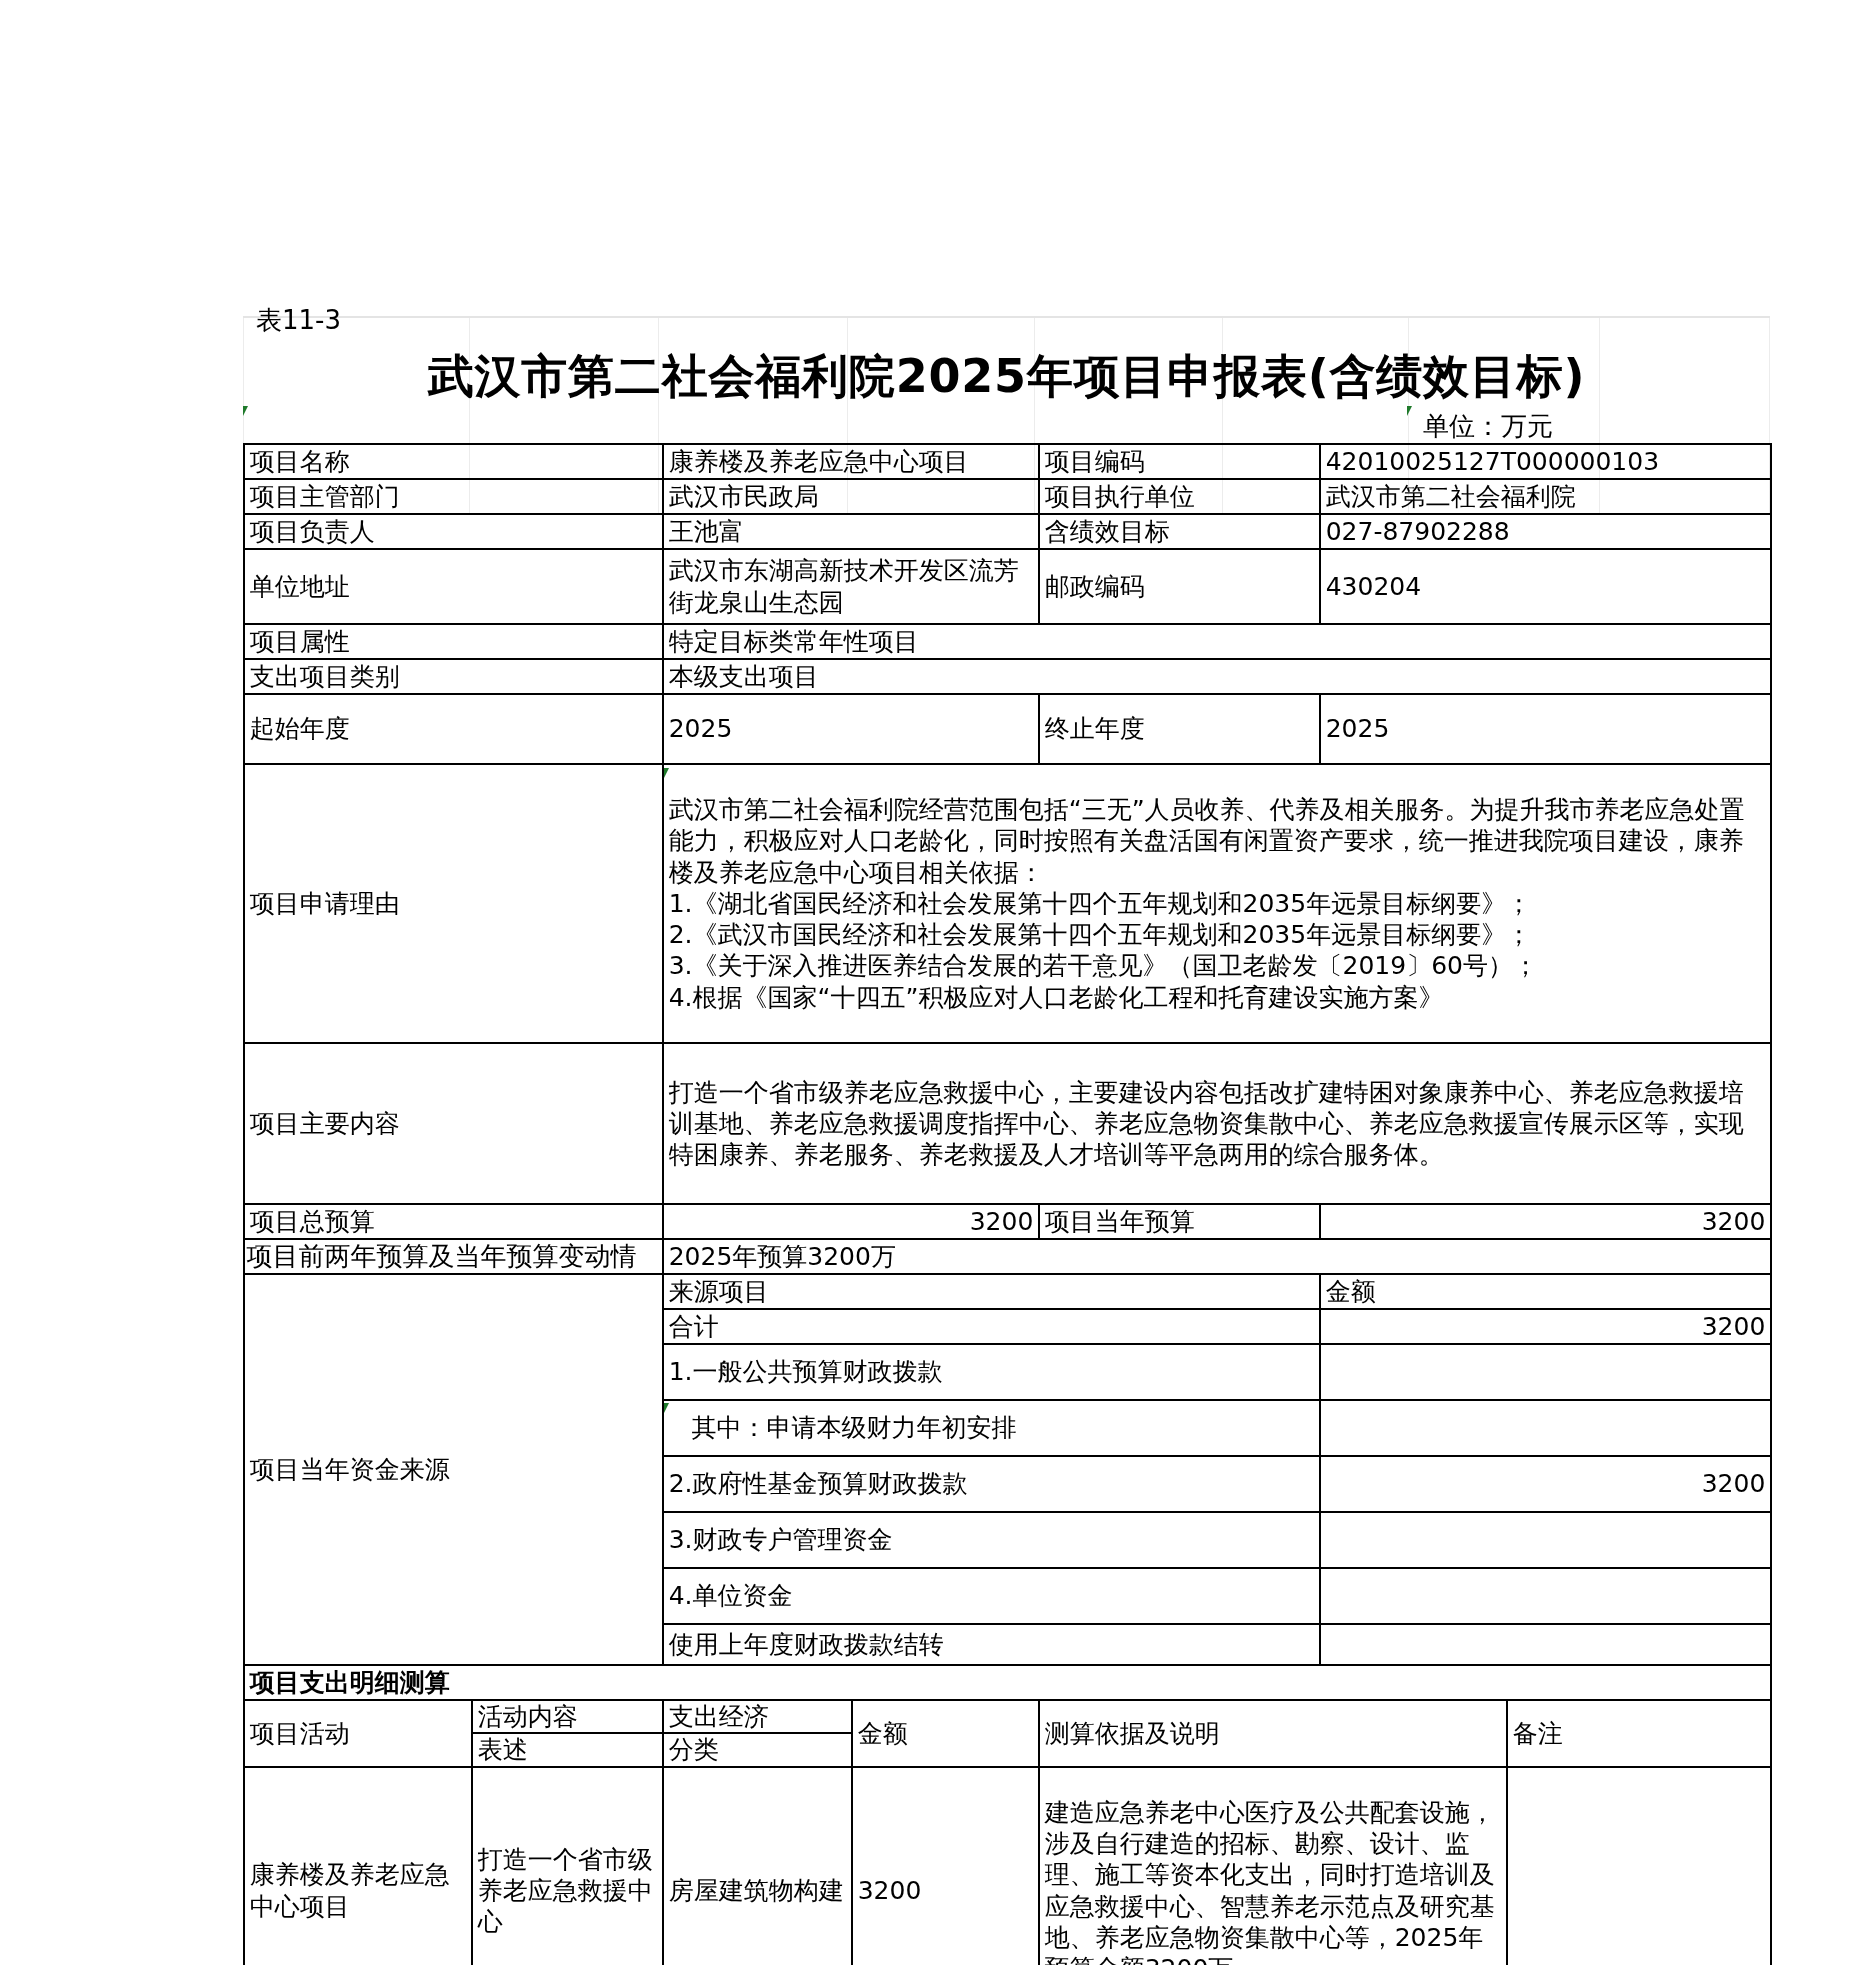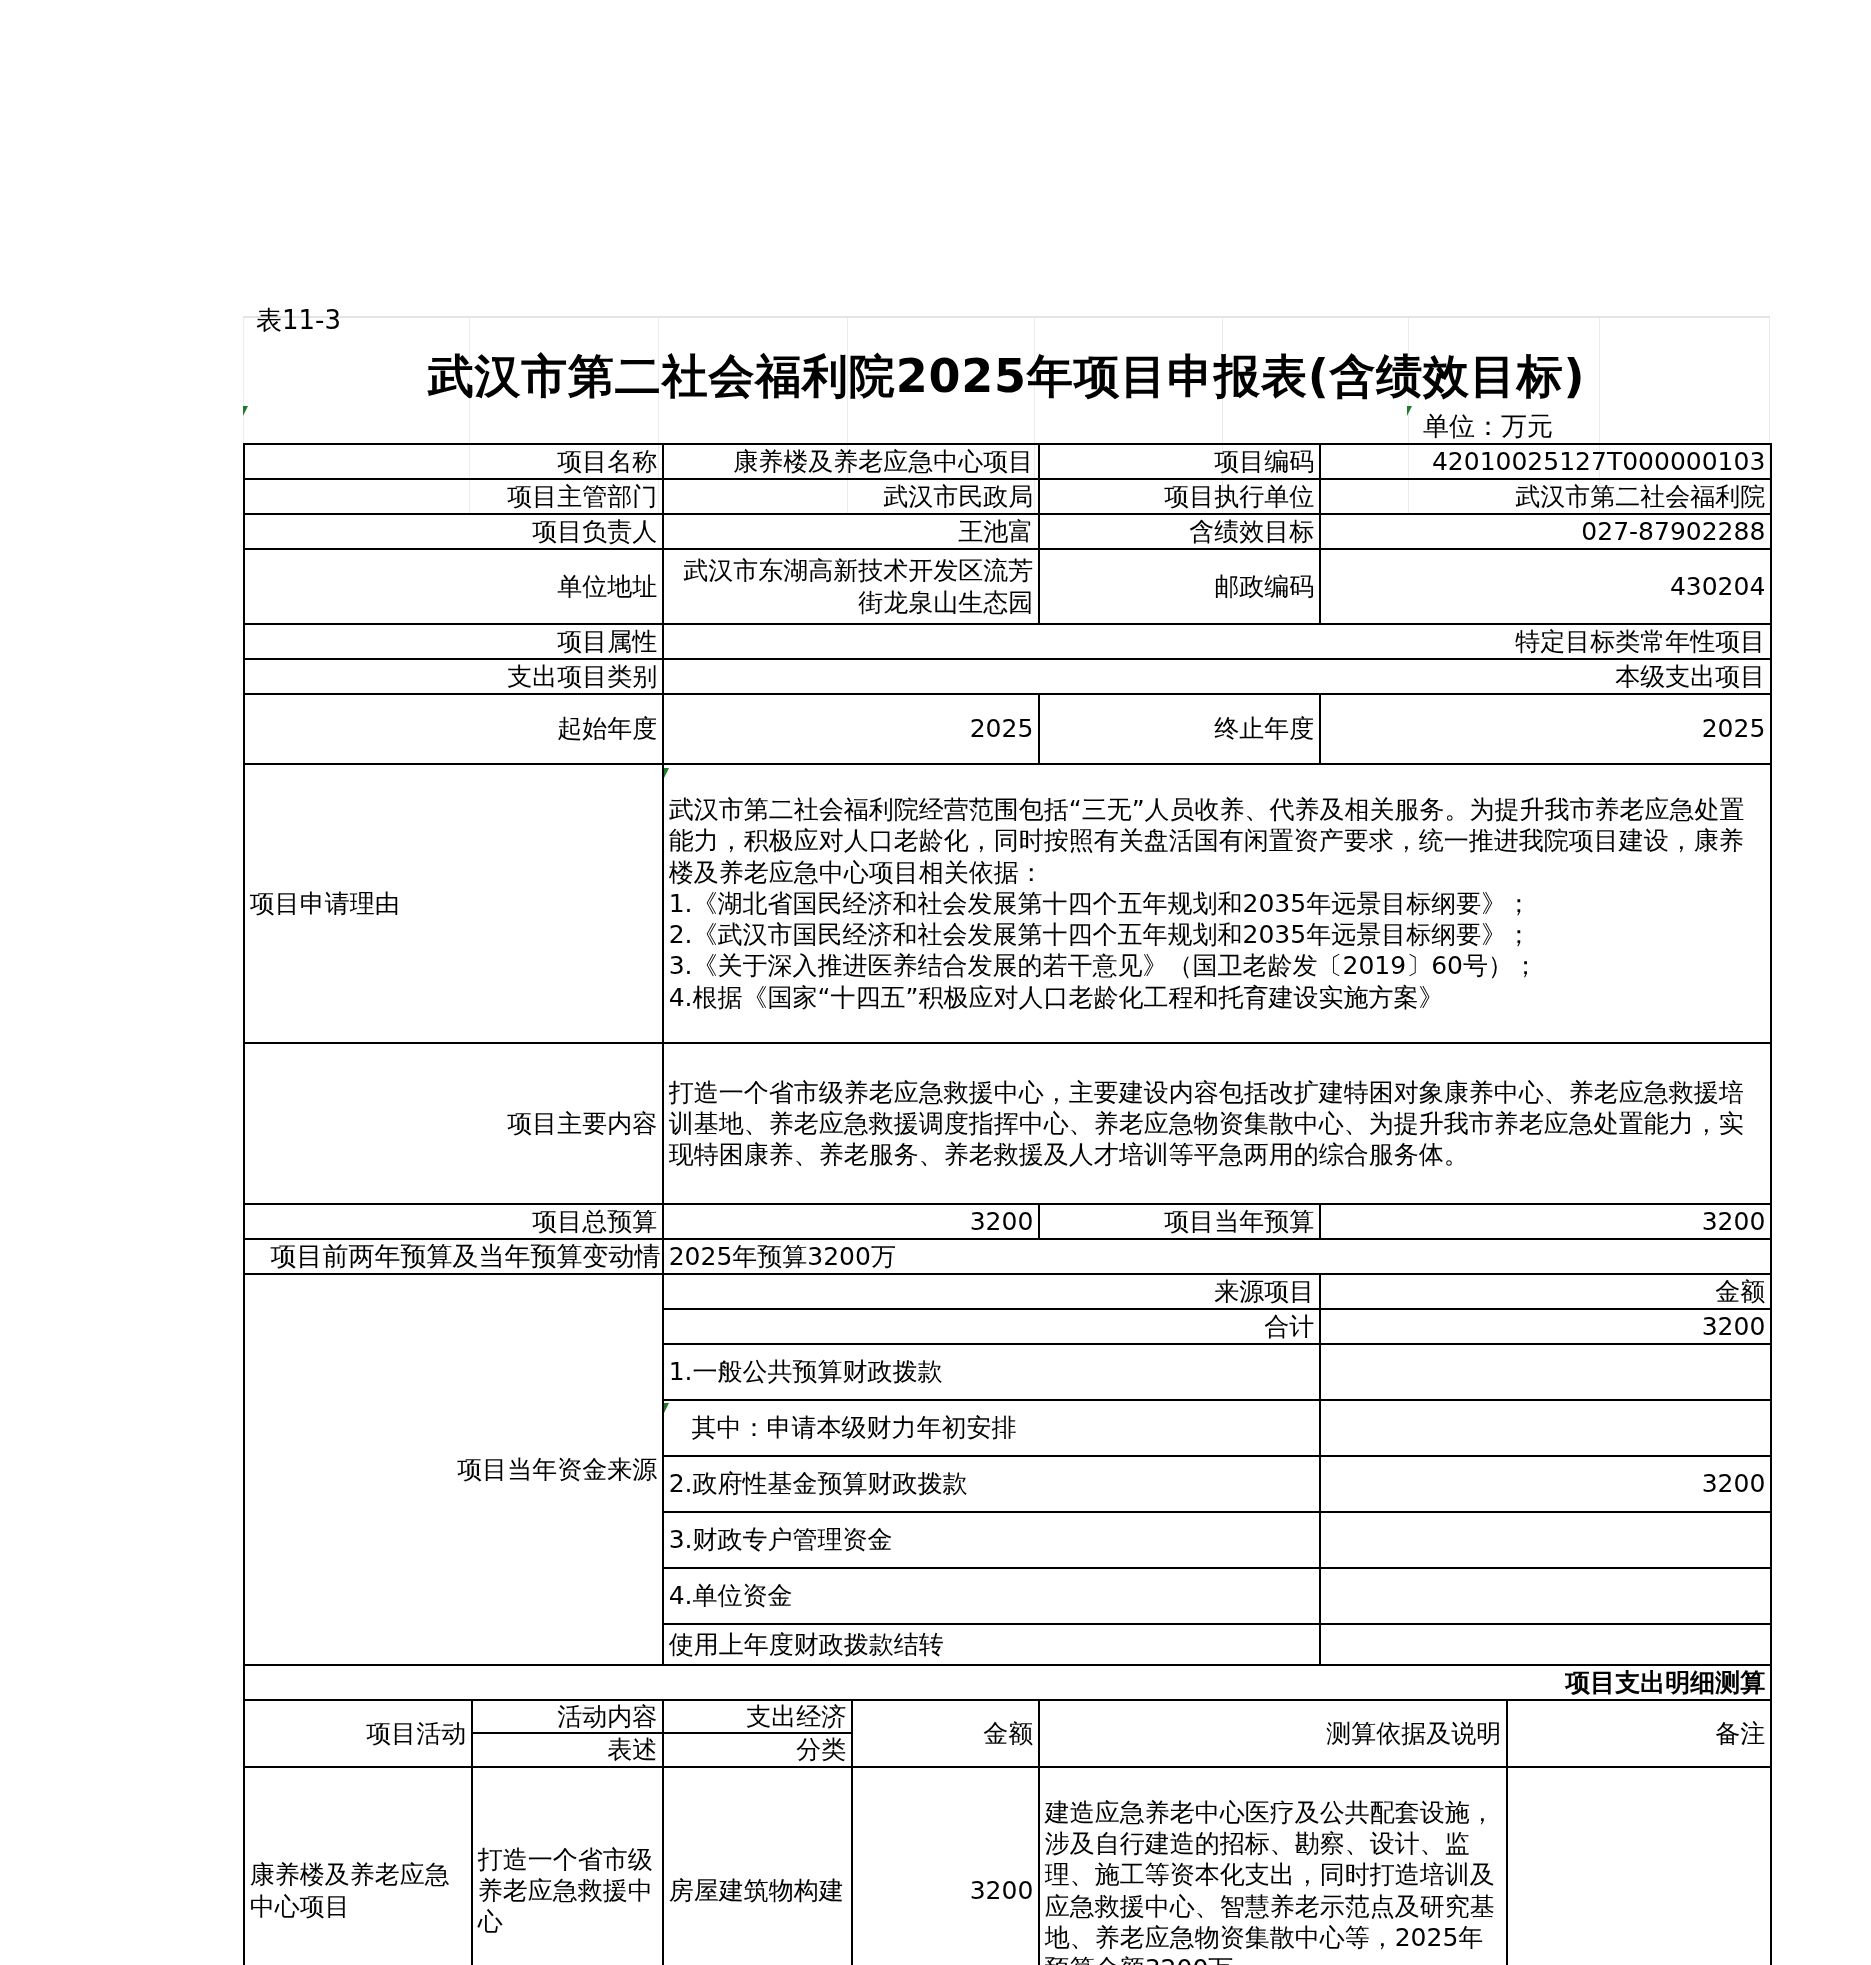--- a/index.html
+++ b/index.html
@@ -6,21 +6,21 @@
   body { width:1872px; height:2647px; position:relative; font-family:"DejaVu Sans", sans-serif; color:#000; }
   .page { position:absolute; left:0; top:0; width:1872px; height:2647px; }
   .grid { position:absolute; left:243px; top:316px; width:1527px; height:94px; border-top:2.4px solid #e4e4e4; }
   .grid .gl { position:absolute; top:0; bottom:-102px; width:0.8px; background:#ececec; }
   .table-label { position:absolute; left:248px; top:303px; font-size:26px;margin-left:8px; }
   .doc-title { position:absolute; left:243px; width:1527px; top:346px; text-align:center; font-size:46px; font-weight:bold; letter-spacing:0.8px; }
   .unit { position:absolute; left:1423px; top:409px; font-size:26px; }
   .tri { position:absolute; width:0; height:0; border-top:10.2px solid #1f7a2b; border-right:5.5px solid transparent; }
   table.form { position:absolute; left:243px; top:443px; width:1527px; border-collapse:collapse; table-layout:fixed; font-size:25px; }
   table.form td { border:2px solid #000; padding:0 4.7px; line-height:1.25; vertical-align:middle; overflow:hidden; }
-  .c { text-align:right; }
+  .c { text-align:left; }
   .r { text-align:right; }
   .l { text-align:left;margin-left:36px; }
   .b { font-weight:bold; }
   .pre { white-space:pre-line; }
 </style>
 </head>
 <body>
 
 <div class="page">
 
@@ -95,21 +95,21 @@
     <tr style="height:279px">
       <td colspan="2" class="l">项目申请理由</td>
       <td colspan="5" class="l pre">武汉市第二社会福利院经营范围包括“三无”人员收养、代养及相关服务。为提升我市养老应急处置能力，积极应对人口老龄化，同时按照有关盘活国有闲置资产要求，统一推进我院项目建设，康养楼及养老应急中心项目相关依据：
 1.《湖北省国民经济和社会发展第十四个五年规划和2035年远景目标纲要》；
 2.《武汉市国民经济和社会发展第十四个五年规划和2035年远景目标纲要》；
 3.《关于深入推进医养结合发展的若干意见》（国卫老龄发〔2019〕60号）；
 4.根据《国家“十四五”积极应对人口老龄化工程和托育建设实施方案》</td>
     </tr>
     <tr style="height:161px">
       <td colspan="2" class="c">项目主要内容</td>
-      <td colspan="5" class="l">打造一个省市级养老应急救援中心，主要建设内容包括改扩建特困对象康养中心、养老应急救援培训基地、养老应急救援调度指挥中心、养老应急物资集散中心、为提升我市养老应急处置能力，实现特困康养、养老服务、养老救援及人才培训等平急两用的综合服务体。</td>
+      <td colspan="5" class="l">打造一个省市级养老应急救援中心，主要建设内容包括改扩建特困对象康养中心、养老应急救援培训基地、养老应急救援调度指挥中心、养老应急物资集散中心、养老应急救援宣传展示区等，实现特困康养、养老服务、养老救援及人才培训等平急两用的综合服务体。</td>
     </tr>
     <tr style="height:35px">
       <td colspan="2" class="c">项目总预算</td>
       <td colspan="2" class="r">3200</td>
       <td class="c">项目当年预算</td>
       <td colspan="2" class="r">3200</td>
     </tr>
     <tr style="height:35px">
       <td colspan="2" class="c" style="font-size:26px;padding:0 1.6px">项目前两年预算及当年预算变动情</td>
       <td colspan="5" class="l">2025年预算3200万</td>

